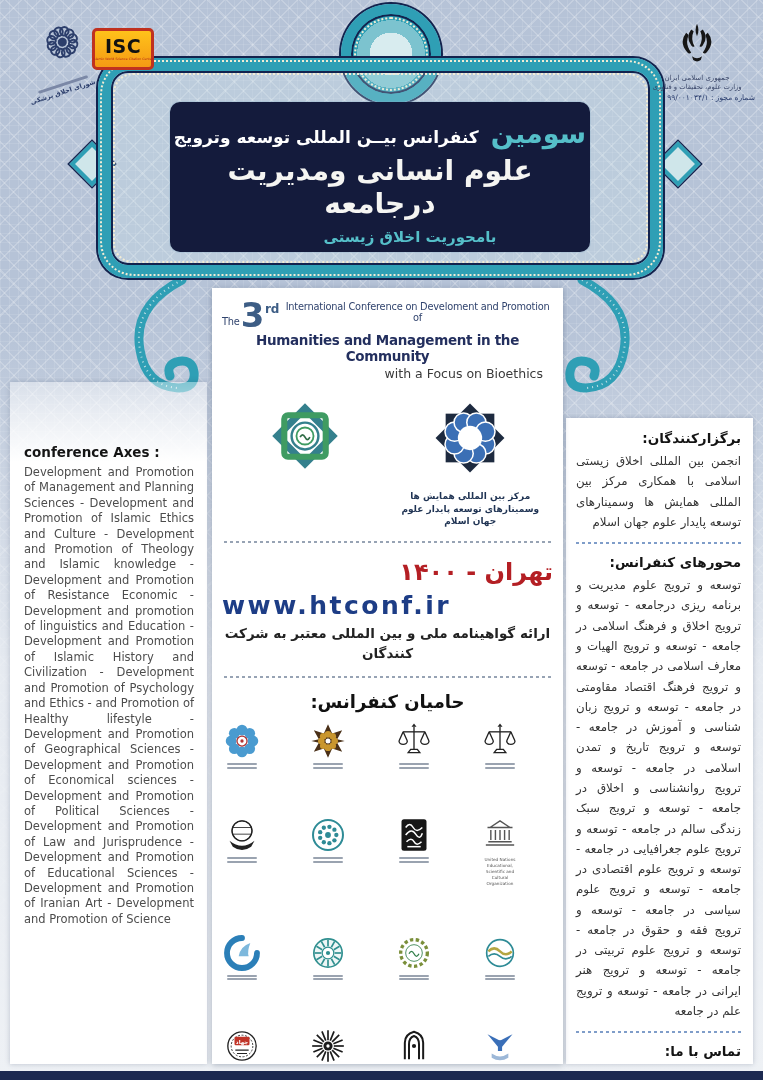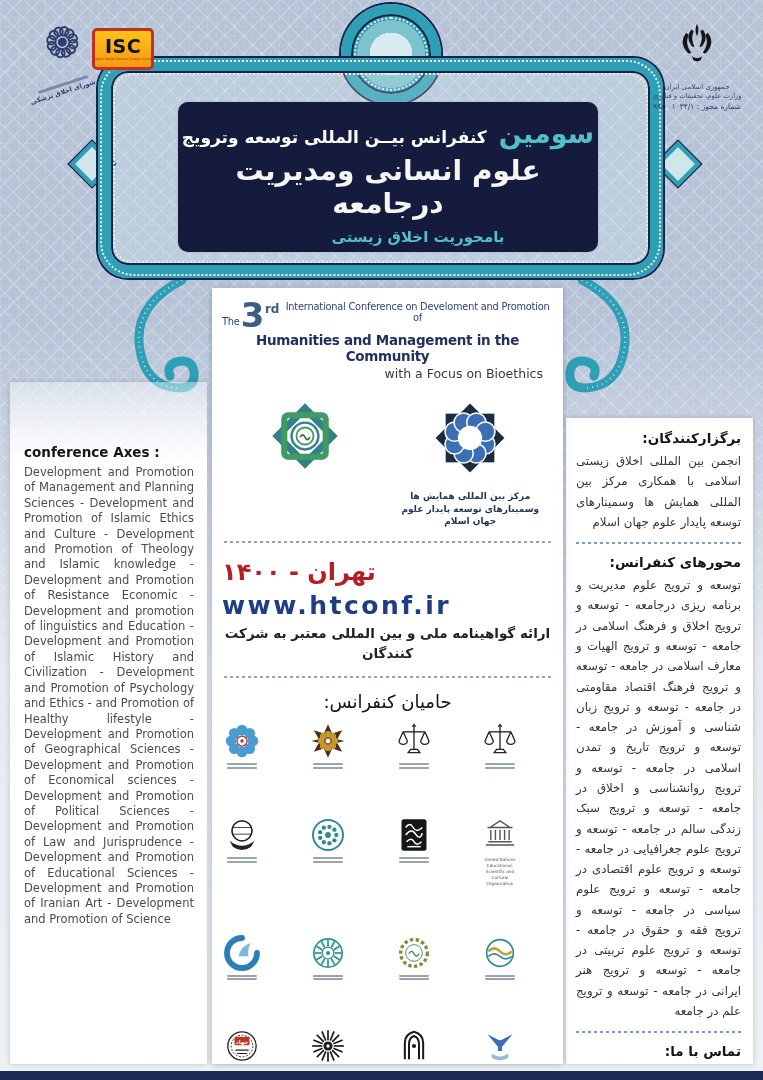--- a/index.html
+++ b/index.html
@@ -28,41 +28,41 @@
     background:rgba(207,230,234,.25);}
   .frame:before{content:"";position:absolute;inset:2px;border:2px dotted #f2ecd4;border-radius:20px;}
   .frame:after{content:"";position:absolute;inset:-11px;border:2px dotted #f2ecd4;border-radius:34px;}
   .diamond{position:absolute;width:24px;height:24px;transform:rotate(45deg);background:#cfe6ea;
     border:4px solid #2f9fb5;box-shadow:0 0 0 1.5px #13234e;z-index:1;}
   .d-left{left:76px;top:148px;} .d-right{left:662px;top:148px;}
   .curl{position:absolute;z-index:1;width:88px;height:150px;}
   .curl-l{left:112px;top:276px;} .curl-r{left:564px;top:276px;transform:scaleX(-1);}
 
   
-  .banner{position:absolute;left:178px;top:102px;width:420px;height:150px;background:#141b3c;
+  .banner{position:absolute;left:170px;top:102px;width:420px;height:150px;background:#141b3c;
     border-radius:10px;z-index:3;text-align:center;padding-top:16px;box-sizing:border-box;
     box-shadow:0 0 0 1px rgba(130,170,200,.25);}
   .bl1{direction:rtl;color:#fff;font-weight:bold;font-size:17px;line-height:1.2;}
   .bl1 .hl{color:#55bfc9;font-size:27px;margin-left:6px;}
   .bl2{direction:rtl;color:#f5f5f2;font-weight:bold;font-size:28px;margin-top:4px;}
   .bl3{direction:rtl;color:#55bfc9;font-weight:bold;font-size:15px;margin-top:8px;transform:translateX(30px);}
 
   
   .univ{position:absolute;left:20px;top:16px;width:86px;text-align:center;z-index:4;}
   .univ .cap{display:block;transform:rotate(-18deg);font-size:6.5px;color:#2c3e6b;font-weight:bold;margin-top:2px;}
   .univ .simline{display:block;width:52px;height:2.5px;background:#6e7florida;background:#7b88a6;margin:3px auto 0;transform:rotate(-18deg);border-radius:2px;}
   .isc{position:absolute;left:92px;top:28px;width:56px;height:36px;z-index:4;
     background:linear-gradient(180deg,#ffc21a,#f59a14);border:3px solid #c0311f;border-radius:5px;
     display:flex;flex-direction:column;align-items:center;justify-content:center;}
   .isc .isc-big{font-size:19px;font-weight:bold;color:#111;line-height:1;letter-spacing:.5px;}
   .isc .isc-cap{font-size:3.2px;color:#b3261a;margin-top:1px;white-space:nowrap;}
   .gov{position:absolute;right:8px;top:22px;width:116px;text-align:center;z-index:4;}
-  .gov .g1{font-size:7px;color:#3a4668;margin-top:17px;}
+  .gov .g1{font-size:7px;color:#3a4668;margin-top:8px;}
   .gov .g2{font-size:6.8px;color:#3a4668;margin-top:1px;}
-  .gov .g3{font-size:7.5px;color:#273a6b;margin-top:2px;direction:rtl;}
+  .gov .g3{font-size:7.5px;color:#273a6b;margin-top:2px;direction:rtl;text-align:right;}
 
   
   .bottombar{position:absolute;left:0;right:0;bottom:0;height:9px;background:#1c2950;z-index:6;}
 
   
   .panel{position:absolute;top:382px;bottom:16px;background:#fff;box-shadow:0 0 5px rgba(50,70,100,.28);z-index:4;box-sizing:border-box;overflow:hidden;}
   .panel-left{left:10px;width:197px;padding:62px 13px 16px 14px;
     background:linear-gradient(180deg, rgba(255,255,255,.4), #fff 80px);}
   .panel-right{left:566px;width:187px;padding:12px 12px 0 10px;direction:rtl;margin-top:36px;}
   .panel h3{margin:0 0 5px 0;font-size:13.5px;color:#141414;}
@@ -80,24 +80,24 @@
   .eng .l1 .the{margin-bottom:2px;}
   .eng .l1 .num{font-size:34px;font-weight:bold;line-height:.8;color:#3d5d85;margin:0 1px;}
   .eng .l1 .rd{font-size:12px;font-weight:bold;color:#3d5d85;transform:translateY(-13px);margin-right:3px;}
   .eng .l1 .rest{margin-bottom:6px;}
   .eng .l2{font-size:13.5px;font-weight:bold;letter-spacing:-.3px;color:#232f5e;margin-top:3px;}
   .eng .l3{font-size:12.5px;color:#3a3a3a;text-align:right;padding-right:10px;margin-top:2px;}
   .orgs{display:flex;justify-content:space-around;margin-top:16px;}
   .org{width:160px;text-align:center;}
   .org .ocap{font-size:9px;font-weight:bold;color:#1f3353;line-height:1.4;margin-top:7px;direction:rtl;}
   .dotline{height:2px;margin:13px 2px 0;background:repeating-linear-gradient(90deg,#97a3b4 0 3px,transparent 3px 6px);}
-  .city{direction:rtl;text-align:left;font-size:24px;font-weight:bold;color:#b41f24;margin-top:15px;}
+  .city{direction:rtl;text-align:right;font-size:24px;font-weight:bold;color:#b41f24;margin-top:15px;}
   .url{text-align:left;font-size:25px;font-weight:bold;color:#1d3d86;letter-spacing:2.5px;margin-top:5px;cursor:pointer;}
   .cert{direction:rtl;text-align:center;font-size:13.5px;font-weight:bold;color:#222;line-height:1.5;margin-top:3px;}
-  .sp-title{direction:rtl;text-align:center;font-size:18px;font-weight:normal;color:#111;margin-top:13px;}
+  .sp-title{direction:rtl;text-align:center;font-size:18px;font-weight:bold;color:#111;margin-top:13px;}
   .sp-grid{margin-top:9px;display:grid;grid-template-columns:repeat(6,1fr);row-gap:11px;column-gap:2px;gap:46px;}
   .sp{text-align:center;}
   .sp svg{width:40px;height:40px;display:block;margin:0 auto;}
   .sp-cap{font-size:4.2px;color:#555;line-height:1.4;margin-top:2px;direction:rtl;}
   .sp-cap.en{direction:ltr;}
   .sp-cap.sim i{display:block;width:30px;height:2px;background:#9aa3b0;margin:1.5px auto 0;border-radius:1px;}
   .sp.divider{border-left:1px dotted #999;}
   .sp.textonly{display:flex;flex-direction:column;justify-content:center;}
 </style>
 </head>

